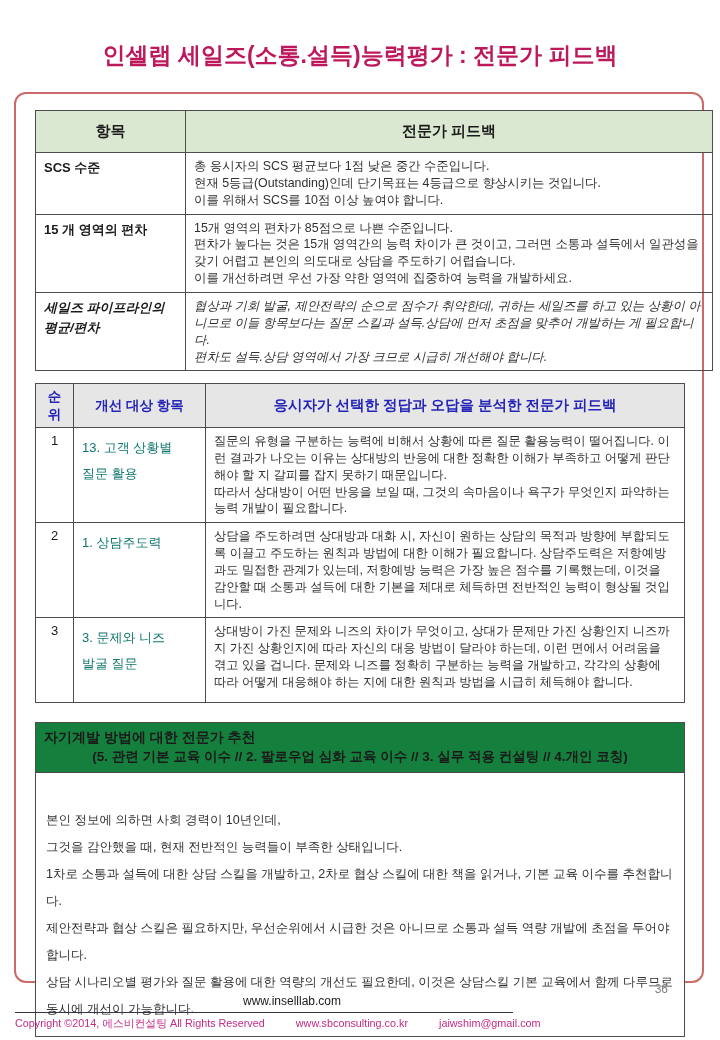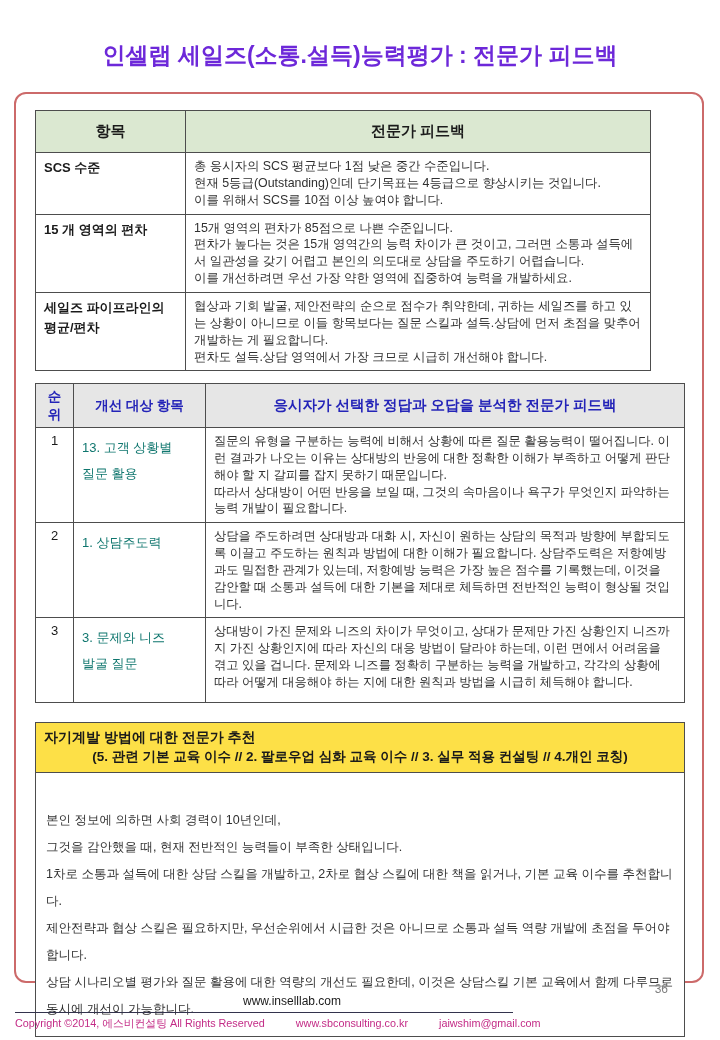--- a/index.html
+++ b/index.html
@@ -3,42 +3,42 @@
 <meta charset="utf-8">
 <style>
   html,body{margin:0;padding:0;}
   body{
     width:720px;height:1040px;position:relative;background:#ffffff;
     font-family:"Liberation Sans","DejaVu Sans",sans-serif;
     color:#303030;overflow:hidden;
   }
   .page-title{
     position:absolute;top:40px;left:0;width:720px;text-align:center;
-    font-size:23px;font-weight:bold;color:#6d28d9;letter-spacing:0px;
+    font-size:23px;font-weight:bold;color:#be185d;letter-spacing:0px;
   }
   .main-box{
     position:absolute;left:14px;top:92px;width:690px;height:891px;
     border:2px solid #cc6a6a;border-radius:12px;box-sizing:border-box;background:#ffffff;
   }
   table{border-collapse:collapse;table-layout:fixed;}
   td,th{border:1px solid #4d4d4d;box-sizing:border-box;}
 
   
-  .table1{position:absolute;left:35px;top:110px;width:616px;}
+  .table1{position:absolute;left:35px;top:110px;width:678px;}
   .table1 th{
     background:#dbe8d1;height:42px;font-size:15px;font-weight:bold;color:#1a1a1a;
     text-align:center;vertical-align:middle;padding:2px 6px;
   }
   .table1 .col-item{width:150px;}
   .table1 td{vertical-align:top;padding:5px 8px;}
   .table1 .item-cell{font-size:13px;font-weight:bold;color:#1a1a1a;line-height:1.5;white-space:pre-line;}
   .table1 .feedback-cell{font-size:12.4px;line-height:1.36;color:#303030;white-space:pre-line;}
   .table1 .r1 td{height:57px;}
   .table1 .r2 td{height:73px;}
-  .table1 .r3 td{height:75px;}
+  .table1 .r3 td{height:75px;font-style:italic;}
 
   
   .table2{position:absolute;left:35px;top:383px;width:650px;}
   .table2 th{
     background:#e6e6e6;color:#2424b8;font-weight:bold;vertical-align:middle;
     text-align:center;padding:3px 4px;height:44px;
   }
   .table2 .col-rank{width:38px;font-size:13.5px;word-break:break-all;padding:3px 11px;}
   .table2 .col-target{width:132px;font-size:13.5px;}
   .table2 .col-feedback{font-size:14.5px;}
@@ -49,21 +49,21 @@
   .table2 .r1 td{height:84px;}
   .table2 .r2 td{height:76px;}
   .table2 .r3 td{height:85px;}
 
   
   .reco-box{
     position:absolute;left:35px;top:722px;width:650px;box-sizing:border-box;
     border:1.5px solid #4d4d4d;background:#ffffff;
   }
   .reco-header{
-    background:#fde047;border-bottom:1.5px solid #4d4d4d;padding:5px 8px 6px 8px;
+    background:#15803d;border-bottom:1.5px solid #4d4d4d;padding:5px 8px 6px 8px;
   }
   .reco-title{font-size:14px;font-weight:bold;color:#1a1a1a;line-height:1.4;}
   .reco-subtitle{font-size:13.5px;font-weight:bold;color:#1a1a1a;text-align:center;line-height:1.4;}
   .reco-body{
     padding:10px 10px 14px 10px;font-size:12.5px;line-height:2.15;color:#303030;
     white-space:pre-line;min-height:170px;margin-top:24px;
   }
 
   
   .page-number{position:absolute;top:982px;right:52px;font-size:12px;color:#7f7f7f;}

